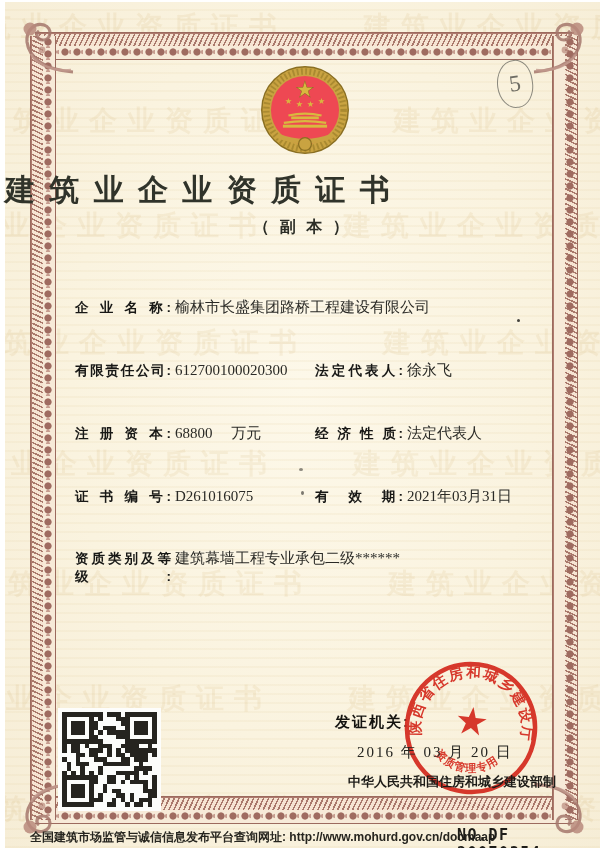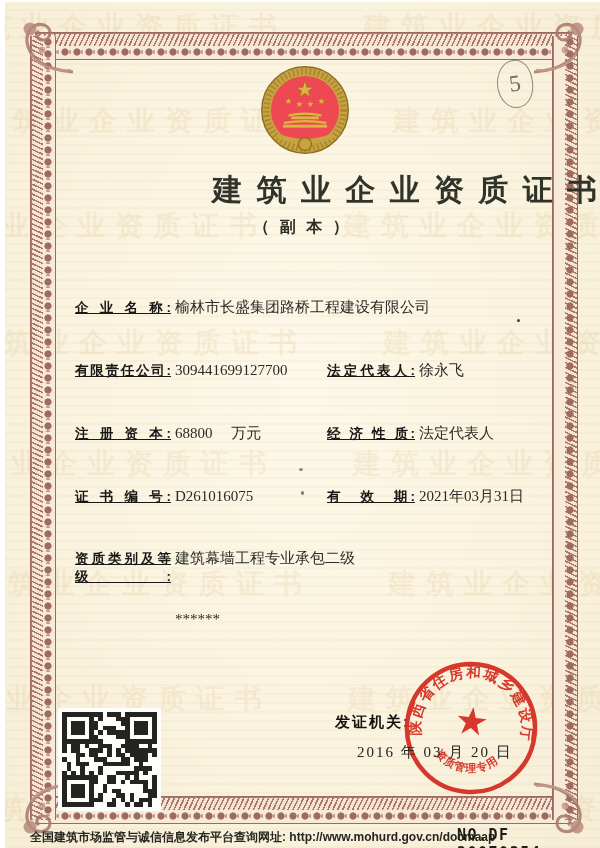--- a/index.html
+++ b/index.html
@@ -36,32 +36,32 @@
     box-shadow:inset 13px 0 0 -12px #ae7a6d;}
   .band-left{left:25px;} .band-right{right:22px;background-position:0 0,0 6px,12px 0;}
   .corner{position:absolute;z-index:3;width:58px;height:58px;}
   .corner-tl{left:12px;top:14px;}
   .corner-tr{right:10px;top:14px;transform:scaleX(-1);}
   .corner-bl{left:12px;bottom:8px;transform:scaleY(-1);}
   .corner-br{right:10px;bottom:8px;transform:scale(-1,-1);}
   
   .content{position:absolute;inset:0;z-index:4;}
   .emblem{position:absolute;left:254px;top:58px;width:92px;height:100px;}
-  .title{position:absolute;top:168px;left:0;right:0;text-align:right;
+  .title{position:absolute;top:168px;left:0;right:0;text-align:left;
          font-weight:bold;font-size:30px;letter-spacing:3px;color:#30332a;}
   .subtitle{position:absolute;top:215px;left:0;right:0;text-align:center;
          font-weight:bold;font-size:16px;letter-spacing:3px;color:#2c2e27;}
   .rows{position:absolute;left:70px;top:252px;right:42px;}
   .row{display:flex;min-height:27px;align-items:baseline;}
   .lab{flex:0 0 100px;font-weight:bold;font-size:13.5px;color:#181816;
-       text-align:justify;text-align-last:justify;padding-right:4px;box-sizing:border-box;text-decoration:underline;}
-  .lab2{flex:0 0 92px;margin-left:24px;}
+       text-align:justify;text-align-last:justify;padding-right:4px;box-sizing:border-box;}
+  .lab2{flex:0 0 92px;margin-left:12px;}
   .val{font-family:"Liberation Serif","DejaVu Serif",serif;font-size:15px;color:#2a2a26;white-space:pre;margin-top:44px;}
   .val1{flex:0 0 128px;}
-  .val-stack{display:flex;flex-direction:column;line-height:17px;}
+  .val-stack{display:flex;flex-direction:row;line-height:17px;}
   
   .qr{position:absolute;left:57px;top:710px;width:95px;height:95px;background:#fdfdfb;
       display:grid;grid-template-columns:repeat(21,1fr);grid-template-rows:repeat(21,1fr);
       box-shadow:0 0 0 4px #fdfdfb;}
   .qr b{display:block;} .qr b.d{background:#26241f;}
   .authority{position:absolute;left:330px;top:711px;font-weight:bold;font-size:15px;letter-spacing:2px;color:#14130f;}
   .seal{position:absolute;left:396px;top:656px;width:140px;height:140px;transform:rotate(7deg);opacity:.92;}
   .issue-date{position:absolute;left:352px;top:741px;font-family:"Liberation Serif",serif;
       font-size:15px;letter-spacing:2px;color:#242420;z-index:5;}
   .made-by{position:absolute;left:343px;top:771px;font-weight:bold;font-size:13px;color:#1c1b17;z-index:5;}
@@ -148,21 +148,21 @@
       <div class="title">建 筑 业 企 业 资 质 证 书</div>
       <div class="subtitle">（ 副 本 ）</div>
 
       <div class="rows">
         <div class="row">
           <span class="lab">企 业 名 称:</span>
           <span class="val">榆林市长盛集团路桥工程建设有限公司</span>
         </div>
         <div class="row">
           <span class="lab">有限责任公司:</span>
-          <span class="val val1">309441699127700</span>
+          <span class="val val1">612700100020300</span>
           <span class="lab lab2">法定代表人:</span>
           <span class="val">徐永飞</span>
         </div>
         <div class="row">
           <span class="lab">注 册 资 本:</span>
           <span class="val val1">68800　 万元</span>
           <span class="lab lab2">经 济 性 质:</span>
           <span class="val">法定代表人</span>
         </div>
         <div class="row">
@@ -635,20 +635,21 @@
         <text x="70" y="76.5" text-anchor="middle" font-size="38" fill="#d4291d">★</text>
         <text font-size="14.5" font-weight="bold" fill="#d4291d" letter-spacing="2">
           <textPath href="#sealArcTop" startOffset="4">陕西省住房和城乡建设厅</textPath>
         </text>
         <text font-size="11" font-weight="bold" fill="#d4291d" letter-spacing="1">
           <textPath href="#sealArcBot" startOffset="2">资质管理专用章</textPath>
         </text>
       </svg>
 
       <div class="issue-date">2016 年 03 月 20 日</div>
+      <div class="made-by">中华人民共和国住房和城乡建设部制</div>
     </div>
 
     <div class="footer-query">全国建筑市场监管与诚信信息发布平台查询网址: http://www.mohurd.gov.cn/docmaap</div>
     <div class="footer-serial">NO.DF 20070354</div>
 
     <div class="hand-mark">
       <span>5</span>
     </div>
 
     <div class="speck speck1"></div>

